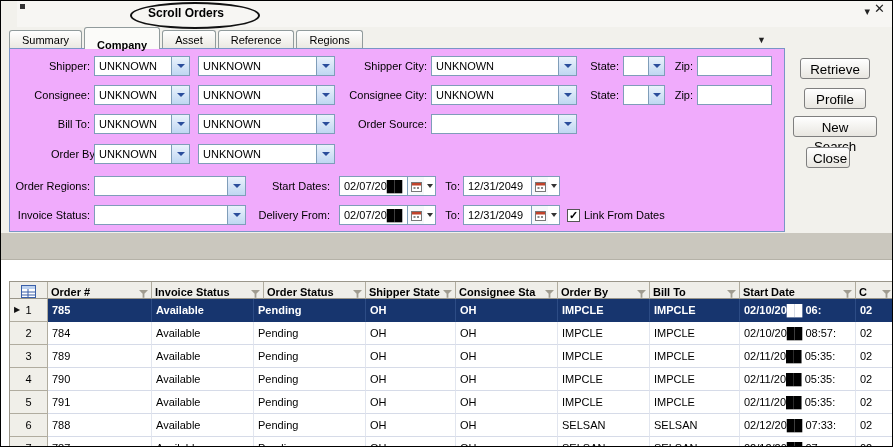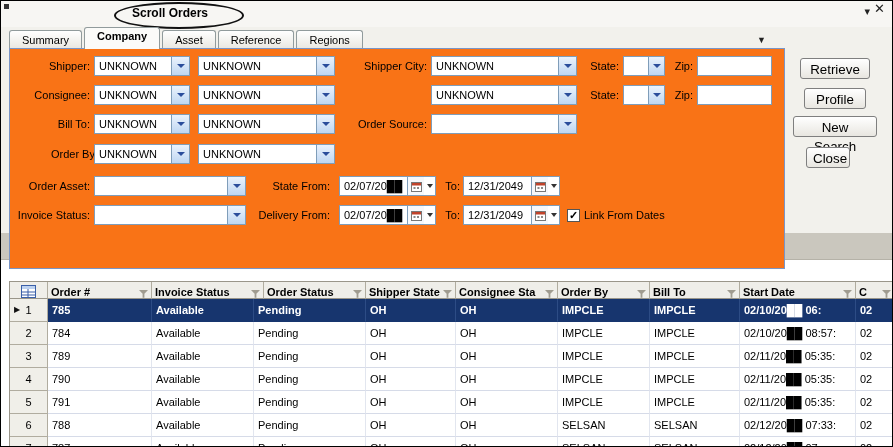--- a/index.html
+++ b/index.html
@@ -1,31 +1,31 @@
 <!DOCTYPE html>
 <html><head>
 <meta charset="utf-8">
 <style>
   html,body{margin:0;padding:0;background:#fff;font-family:"Liberation Sans",sans-serif;font-size:11px;color:#000;}
   .window{position:relative;width:893px;height:447px;box-sizing:border-box;border:1px solid #000;background:#f2f1ec;overflow:hidden;}
   
-  .titlebar{position:absolute;left:0;top:0;right:0;height:26px;background:#f7f6f3;text-align:center;}
+  .titlebar{position:absolute;left:16px;top:0;right:0;height:26px;background:#f7f6f3;text-align:center;}
   .win-icon{position:absolute;left:3px;top:3px;width:5px;height:5px;background:#333;}
   .title-text{position:absolute;left:131px;top:5px;font-weight:bold;font-size:12px;}
   .annotation-ellipse{position:absolute;left:113px;top:1px;width:126px;height:23px;border:2px solid #111;border-radius:50%;pointer-events:none;}
   .winctl{position:absolute;top:3px;font-size:11px;line-height:14px;color:#222;cursor:default;}
   .winctl.pin{right:22px;}
   .winctl.close{right:7px;font-size:13px;top:1px;}
   
   .tabstrip{position:absolute;left:8px;top:27px;height:21px;display:flex;gap:2px;align-items:flex-end;}
   .tab{box-sizing:border-box;height:19px;padding:3px 12px 0;border:1px solid #919b9c;border-bottom:none;border-radius:3px 3px 0 0;background:linear-gradient(#ffffff,#e9e7e0);white-space:nowrap;cursor:default;}
-  .tab.active{height:22px;margin-top:-3px;padding-top:2px;background:#fbfbf9;font-weight:bold;position:relative;z-index:3;}
+  .tab.active{height:22px;margin-top:-3px;padding-top:11px;background:#fbfbf9;font-weight:bold;position:relative;z-index:3;}
   .tab-overflow{position:absolute;left:756px;top:34px;font-size:9px;color:#222;cursor:default;}
   
-  .form-panel{position:absolute;left:8px;top:47px;width:776px;height:221px;box-sizing:border-box;border:1px solid #7a95c6;background:#f97316;z-index:2;}
+  .form-panel{position:absolute;left:8px;top:47px;width:776px;height:184px;box-sizing:border-box;border:1px solid #7a95c6;background:#f0abfc;z-index:2;}
   .field-label{position:absolute;height:20px;line-height:20px;text-align:right;white-space:nowrap;}
   .combo{position:absolute;height:20px;box-sizing:border-box;border:1px solid #7f9db9;background:#fff;display:flex;cursor:default;}
   .combo .txt{flex:1;overflow:hidden;white-space:nowrap;padding:3px 4px 0;}
   .combo .btn{flex:none;width:17px;border-left:1px solid #7f9db9;background:linear-gradient(#eaf2fc,#bfd7f2);display:flex;align-items:center;justify-content:center;}
   .combo .btn.small{width:15px;}
   .arrow-down{width:0;height:0;border-left:4px solid transparent;border-right:4px solid transparent;border-top:4px solid #2a4d9b;}
   .arrow-down.dark{border-top-color:#333;border-left-width:3px;border-right-width:3px;}
   .datec .calbtn{flex:none;width:16px;border-left:1px solid #7f9db9;background:#f6f8fb;display:flex;align-items:center;justify-content:center;}
   .datec .dropbtn{flex:none;width:11px;background:#fff;display:flex;align-items:center;justify-content:center;}
   .textbox{position:absolute;height:20px;box-sizing:border-box;border:1px solid #7f9db9;background:#fff;font-family:"Liberation Sans",sans-serif;font-size:11px;padding:0 3px;}
@@ -111,20 +111,21 @@
       <span class="btn">
           <span class="arrow-down"></span>
         </span>
     </div>
     <div class="combo" style="left:188px;top:36px;width:137px">
       <span class="txt">UNKNOWN</span>
       <span class="btn">
           <span class="arrow-down"></span>
         </span>
     </div>
+    <span class="field-label" style="left:300px;top:36px;width:117px">Consignee City:</span>
     <div class="combo" style="left:421px;top:36px;width:146px">
       <span class="txt">UNKNOWN</span>
       <span class="btn">
           <span class="arrow-down"></span>
         </span>
     </div>
     <span class="field-label" style="left:560px;top:36px;width:49px">State:</span>
     <div class="combo" style="left:613px;top:36px;width:42px">
       <span class="txt"></span>
       <span class="btn small">
@@ -162,28 +163,28 @@
           <span class="arrow-down"></span>
         </span>
     </div>
     <div class="combo" style="left:188px;top:95px;width:137px">
       <span class="txt">UNKNOWN</span>
       <span class="btn">
           <span class="arrow-down"></span>
         </span>
     </div>
 
-    <span class="field-label" style="left:0;top:127px;width:80px">Order Asset:</span>
+    <span class="field-label" style="left:0;top:127px;width:80px">Order Regions:</span>
     <div class="combo" style="left:84px;top:127px;width:152px">
       <span class="txt"></span>
       <span class="btn">
           <span class="arrow-down"></span>
         </span>
     </div>
-    <span class="field-label" style="left:235px;top:127px;width:85px">State From:</span>
+    <span class="field-label" style="left:235px;top:127px;width:85px">Start Dates:</span>
     <div class="combo datec" style="left:329px;top:127px;width:97px">
       <span class="txt">02/07/20██</span>
       <span class="calbtn">
         <svg width="11" height="11" viewBox="0 0 11 11">
             <rect x="0.5" y="1.5" width="10" height="9" fill="#fff" stroke="#777"></rect>
             <rect x="1" y="2" width="9" height="2.5" fill="#c0432b"></rect>
             <rect x="2.5" y="6" width="2" height="2" fill="#888"></rect>
             <rect x="6" y="6" width="2" height="2" fill="#888"></rect>
           </svg>
       </span>

